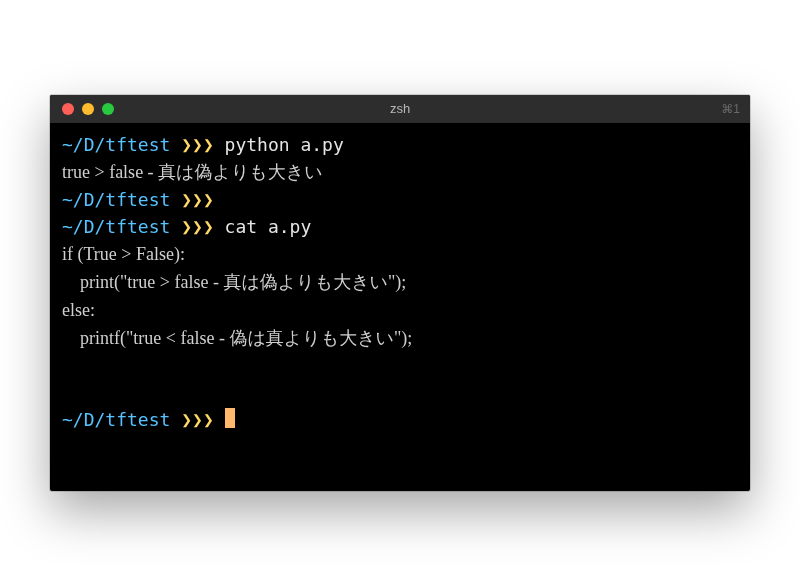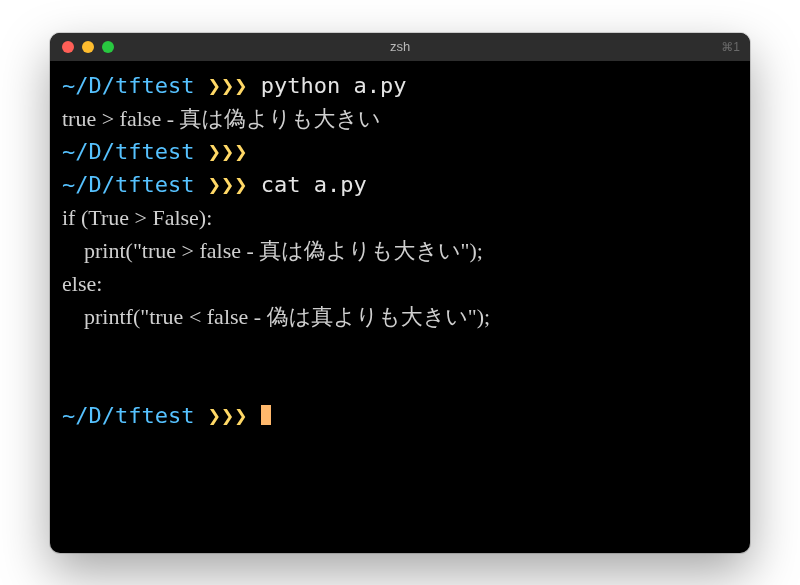--- a/index.html
+++ b/index.html
@@ -7,23 +7,23 @@
     background: #ffffff;
     width: 800px;
     height: 585px;
     display: flex;
     align-items: center;
     justify-content: center;
     font-family: "Menlo", "Monaco", "Consolas", monospace;
   }
   .window {
     width: 700px;
-    height: 520px;
+    height: 396px;
     background: #000000;
-    border-radius: 10px;
+    border-radius: 2px;
     overflow: hidden;
     box-shadow: 0 20px 50px rgba(0,0,0,0.35), 0 0 0 1px rgba(0,0,0,0.15);
     display: flex;
     flex-direction: column;
     justify-content: center;
   }
   .titlebar {
     height: 28px;
     background: #2d2d2d;
     display: flex;
@@ -57,21 +57,21 @@
     position: absolute;
     right: 10px;
     color: #6a6a6a;
     font-size: 12px;
     font-family: -apple-system, sans-serif;
   }
   .terminal-body {
     flex: 1;
     padding: 8px 12px;
     color: #e5e5e5;
-    font-size: 22px;
+    font-size: 18px;
     line-height: 1.5;
     overflow: hidden;
     white-space: pre-wrap;
   }
   .cwd { color: #56c2ff; }
   .prompt-sym { color: #ffd866; font-weight: bold; }
   .cmd { color: #e5e5e5; }
   .out { color: #cfcfcf; font-family: Liberation Serif, serif; }
   .cursor {
     display: inline-block;

